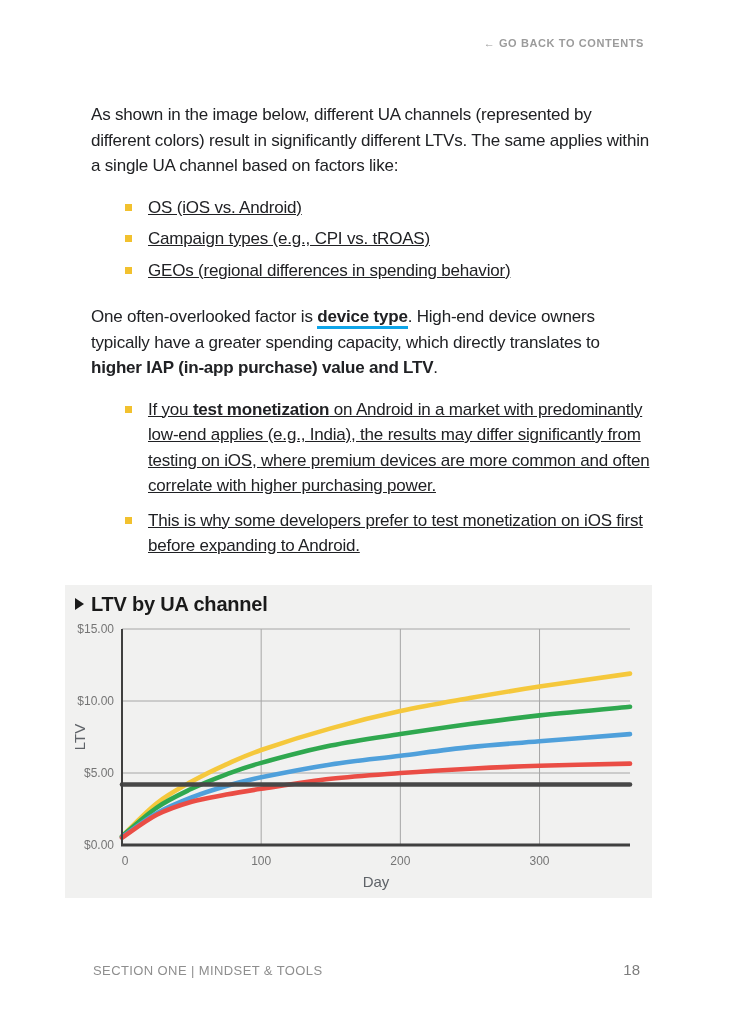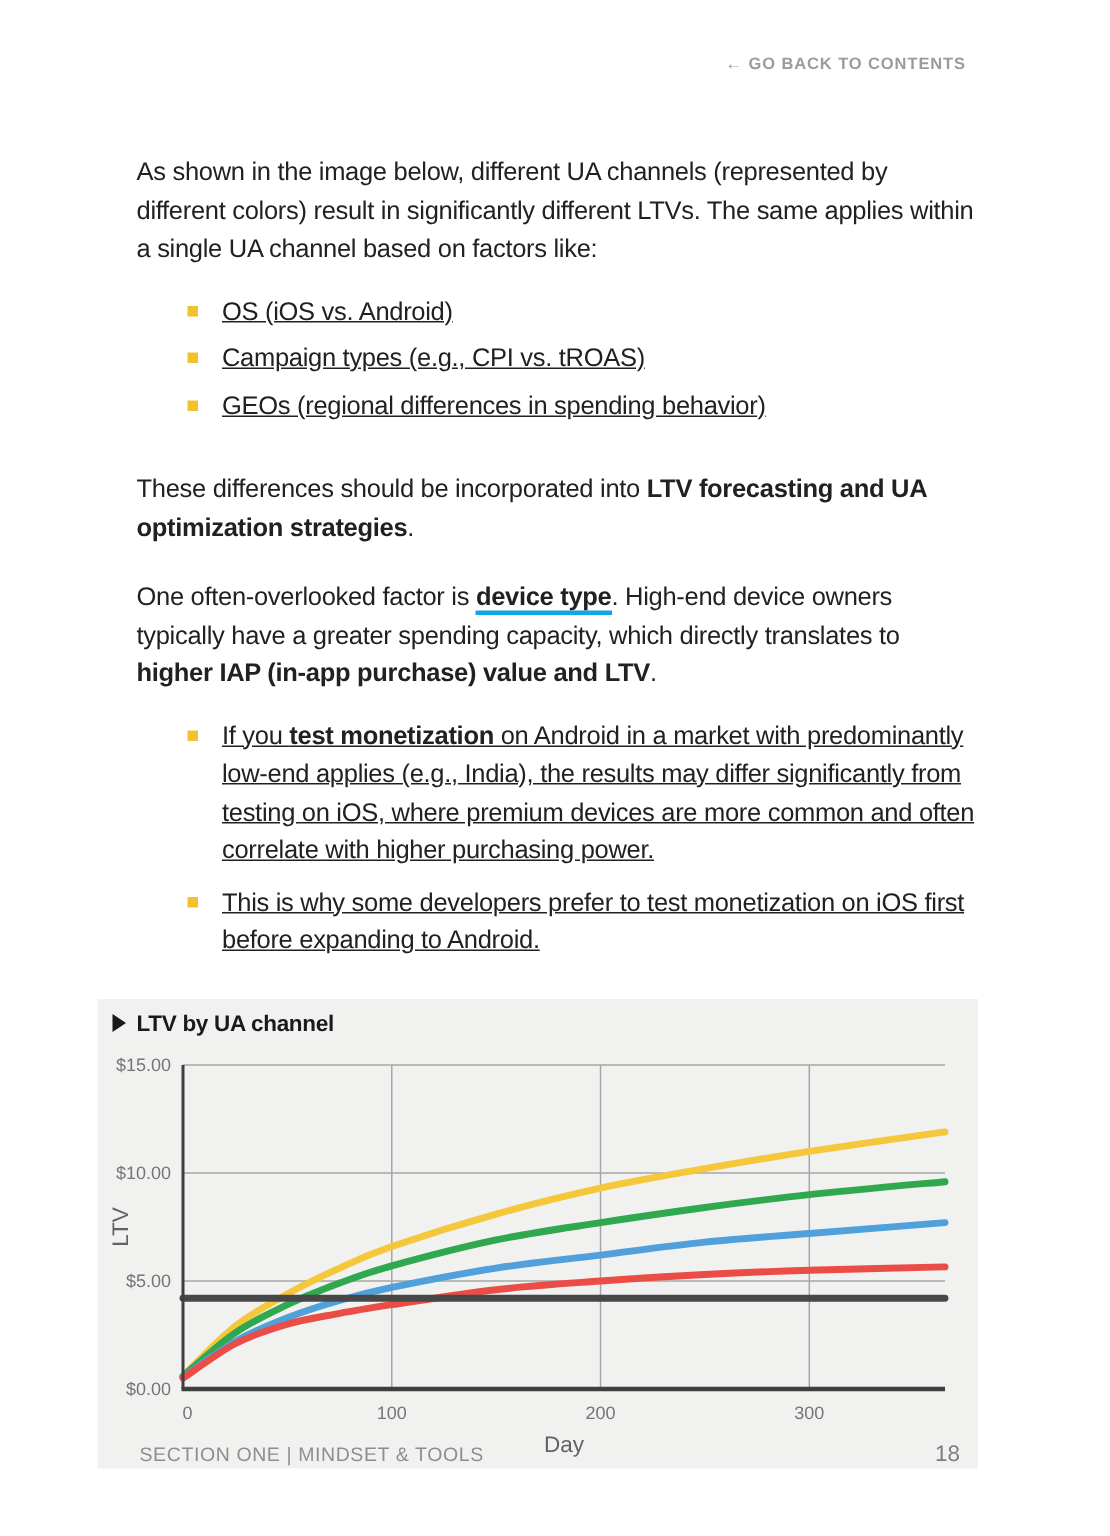--- a/index.html
+++ b/index.html
@@ -16,21 +16,21 @@
   li{position:relative;padding-left:23px;font-size:17px;line-height:25.5px;
      letter-spacing:-.2px;margin-bottom:6px;text-decoration:underline;}
   ul.l2 li{margin-bottom:9px;}
   .bullet{position:absolute;left:0;top:9px;width:7px;height:7px;background:#F2C12E;}
   .mt30{margin-top:30px;} .mt22{margin-top:21px;}
   .chart-card{position:relative;margin:26px 0 0 -10px;width:587px;height:313px;
               background:#F1F1F0;}
   .chart-title-row{position:absolute;top:8px;left:10px;display:flex;align-items:center;gap:7px;}
   .tri{width:0;height:0;border-top:6px solid transparent;border-bottom:6px solid transparent;
        border-left:9px solid #1a1a1a;}
-  .chart-title-row h2{margin:0;font-size:15px;font-weight:bold;color:#1a1a1a;letter-spacing:-.2px;}
+  .chart-title-row h2{margin:0;font-size:20px;font-weight:bold;color:#1a1a1a;letter-spacing:-.2px;}
   svg{position:absolute;top:0;left:0;}
   footer{position:absolute;top:961px;left:75px;right:100px;display:flex;
          justify-content:space-between;align-items:baseline;color:#8e8e8e;}
   .f-left{font-size:13px;letter-spacing:.4px;margin-left:18px;}
   .f-page{font-size:15px;color:#7d7d7d;}
 </style>
 </head>
 <body>
 
 <div>
@@ -49,21 +49,20 @@
       <li>
         <span class="bullet"></span>
         <span><span>Campaign types (e.g., CPI vs. tROAS)</span></span>
       </li>
       <li>
         <span class="bullet"></span>
         <span><span>GEOs (regional differences in spending behavior)</span></span>
       </li>
     </ul>
 
-    <p class="mt30"><span>These differences should be incorporated into </span><span class="b">LTV forecasting and UA optimization strategies</span><span>.</span></p>
 
     <p class="mt22"><span>One often-overlooked factor is </span><span class="hl">device type</span><span>. High-end device owners typically have a greater spending capacity, which directly translates to </span><span class="b">higher IAP (in-app purchase) value and LTV</span><span>.</span></p>
 
     <ul class="l2">
       <li>
         <span class="bullet"></span>
         <span><span>If you </span><span class="b">test monetization</span><span> on Android in a market with predominantly low-end applies (e.g., India), the results may differ significantly from testing on iOS, where premium devices are more common and often correlate with higher purchasing power.</span></span>
       </li>
       <li>
         <span class="bullet"></span>

